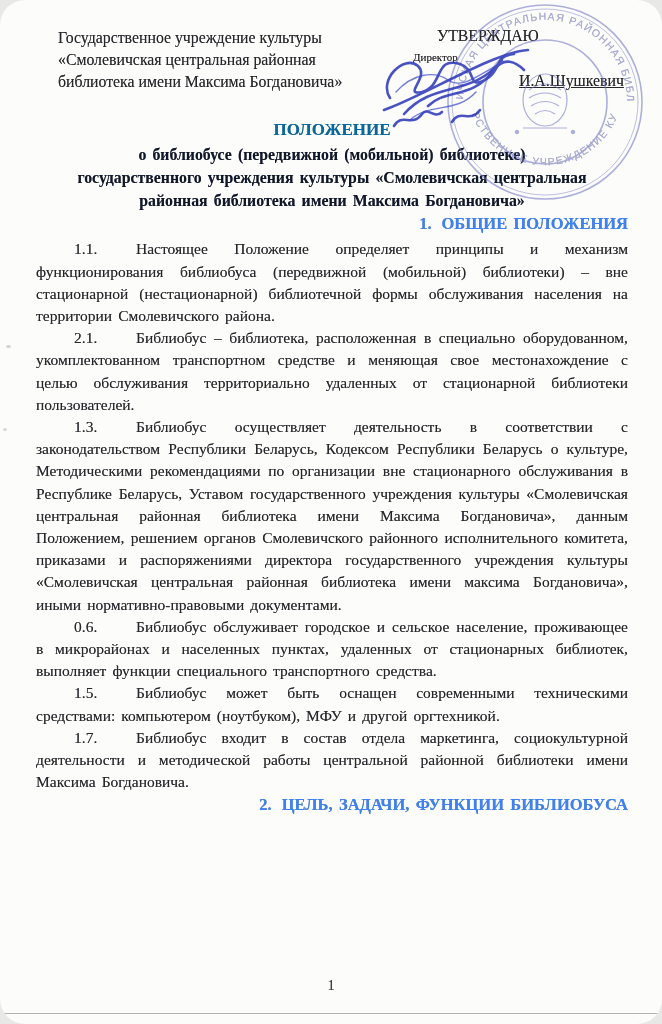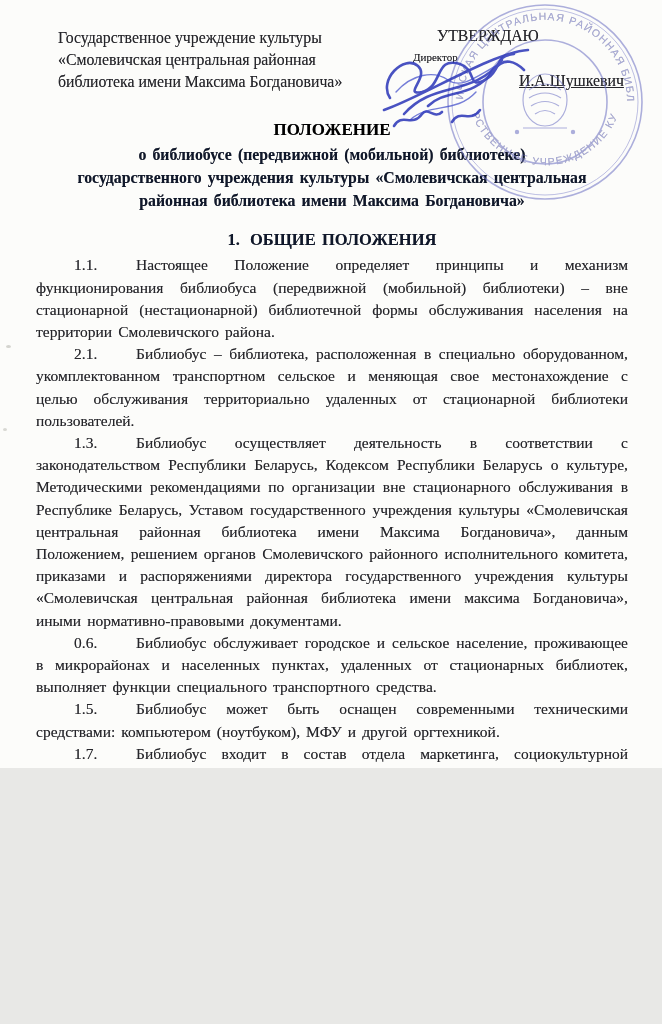--- a/index.html
+++ b/index.html
@@ -1,47 +1,48 @@
 <!DOCTYPE html>
 <html lang="ru"><head>
 <meta charset="utf-8">
 <style>
   html,body{margin:0;padding:0;background:#e8e8e6;}
   .page{
     position:relative;
-    width:662px;height:768px;
+    width:662px;height:1024px;
     margin:0 auto;
     background:#fcfcfa;
     font-family:"Liberation Serif","DejaVu Serif",serif;
     color:#26262b;
     overflow:hidden;
     text-shadow:0 0 .5px rgba(45,45,50,.55);
+    border-radius:25px;
   }
   
   .org-block{
     position:absolute;left:58px;top:27px;width:318px;
     font-size:15.8px;line-height:22px;
   }
   .approve-label{position:absolute;left:437px;top:27px;font-size:15.8px;}
   .approve-role{position:absolute;left:413px;top:51px;font-size:11px;}
   .approve-name{position:absolute;left:519px;top:72px;font-size:15.8px;text-decoration:underline;}
   .approve-dateline{position:absolute;left:420px;top:90px;font-size:15.8px;white-space:nowrap;}
   .date-underline{display:inline-block;width:148px;height:15px;border-bottom:1.6px solid #3a3a3e;vertical-align:bottom;margin-right:4px;}
   
   .stamp{position:absolute;left:437px;top:-6px;width:216px;height:216px;opacity:.58;z-index:5;pointer-events:none;}
   
   .signature{position:absolute;left:376px;top:40px;width:210px;height:92px;z-index:6;pointer-events:none;}
   
   .body{
     position:absolute;left:36px;top:119px;width:592px;
     font-size:15.5px;line-height:22.2px;word-spacing:2.2px;
   }
-  .doc-title{text-align:center;font-weight:bold;font-size:17px;color:#000000;margin:0 0 2px 0;}
+  .doc-title{text-align:center;font-weight:bold;font-size:17px;color:#0369a1;margin:0 0 2px 0;}
   .doc-subtitle{text-align:center;font-weight:bold;font-size:15.8px;line-height:23px;color:#0f172a;margin:0 auto;max-width:578px;}
-  .sec-heading{text-align:center;font-weight:bold;font-size:16.5px;color:#0f172a;margin-top:17px;margin-bottom:3px;}
+  .sec-heading{text-align:right;font-weight:bold;font-size:16.5px;color:#3b82f6;margin-top:1px;margin-bottom:3px;}
   .sec-heading .hnum{margin-right:10px;}
   .para{margin:0;text-align:justify;}
   .para .pnum{display:inline-block;margin-left:38px;min-width:62px;}
   .para-tight .pnum{margin-left:26px;min-width:44px;}
   .para-tight{text-align-last:justify;}
   
   .page-number{position:absolute;left:0;right:0;top:977px;text-align:center;font-size:14.5px;color:#3a3a3e;}
   .scan-edge-bottom{position:absolute;left:0;top:1013px;width:662px;height:1px;background:#b4b4ae;}
   .scan-speck-1{position:absolute;left:6px;top:345px;width:5px;height:3px;background:#d4d4cf;border-radius:50%;}
   .scan-speck-2{position:absolute;left:3px;top:428px;width:4px;height:3px;background:#d8d8d3;border-radius:50%;}
@@ -103,26 +104,27 @@
   </svg>
 
   <div class="body">
     <div class="doc-title">ПОЛОЖЕНИЕ</div>
     <div class="doc-subtitle">о библиобусе (передвижной (мобильной) библиотеке)</div>
     <div class="doc-subtitle">государственного учреждения культуры «Смолевичская центральная районная библиотека имени Максима Богдановича»</div>
 
     <div class="sec-heading"><span class="hnum">1.</span><span>ОБЩИЕ ПОЛОЖЕНИЯ</span></div>
 
     <p class="para"><span class="pnum">1.1.</span><span>Настоящее Положение определяет принципы и механизм функционирования библиобуса (передвижной (мобильной) библиотеки) – вне стационарной (нестационарной) библиотечной формы обслуживания населения на территории Смолевичского района.</span></p>
-    <p class="para"><span class="pnum">2.1.</span><span>Библиобус – библиотека, расположенная в специально оборудованном, укомплектованном транспортном сельское и меняющая свое местонахождение с целью обслуживания территориально удаленных от стационарной библиотеки пользователей.</span></p>
+    <p class="para"><span class="pnum">2.1.</span><span>Библиобус – библиотека, расположенная в специально оборудованном, укомплектованном транспортном средстве и меняющая свое местонахождение с целью обслуживания территориально удаленных от стационарной библиотеки пользователей.</span></p>
     <p class="para"><span class="pnum">1.3.</span><span>Библиобус осуществляет деятельность в соответствии с законодательством Республики Беларусь, Кодексом Республики Беларусь о культуре, Методическими рекомендациями по организации вне стационарного обслуживания в Республике Беларусь, Уставом государственного учреждения культуры «Смолевичская центральная районная библиотека имени Максима Богдановича», данным Положением, решением органов Смолевичского районного исполнительного комитета, приказами и распоряжениями директора государственного учреждения культуры «Смолевичская центральная районная библиотека имени максима Богдановича», иными нормативно-правовыми документами.</span></p>
     <p class="para"><span class="pnum">0.6.</span><span>Библиобус обслуживает городское и сельское население, проживающее в микрорайонах и населенных пунктах, удаленных от стационарных библиотек, выполняет функции специального транспортного средства.</span></p>
     <p class="para"><span class="pnum">1.5.</span><span>Библиобус может быть оснащен современными техническими средствами: компьютером (ноутбуком), МФУ и другой оргтехникой.</span></p>
     <p class="para"><span class="pnum">1.7.</span><span>Библиобус входит в состав отдела маркетинга, социокультурной деятельности и методической работы центральной районной библиотеки имени Максима Богдановича.</span></p>
 
+    <div class="sec-heading"><span class="hnum">2.</span><span>ЦЕЛЬ, ЗАДАЧИ, ФУНКЦИИ БИБЛИОБУСА</span></div>
 
   </div>
 
   <div class="page-number">1</div>
   <div class="scan-edge-bottom"></div>
   <div class="scan-speck-1"></div>
   <div class="scan-speck-2"></div>
 
 </div>
 

